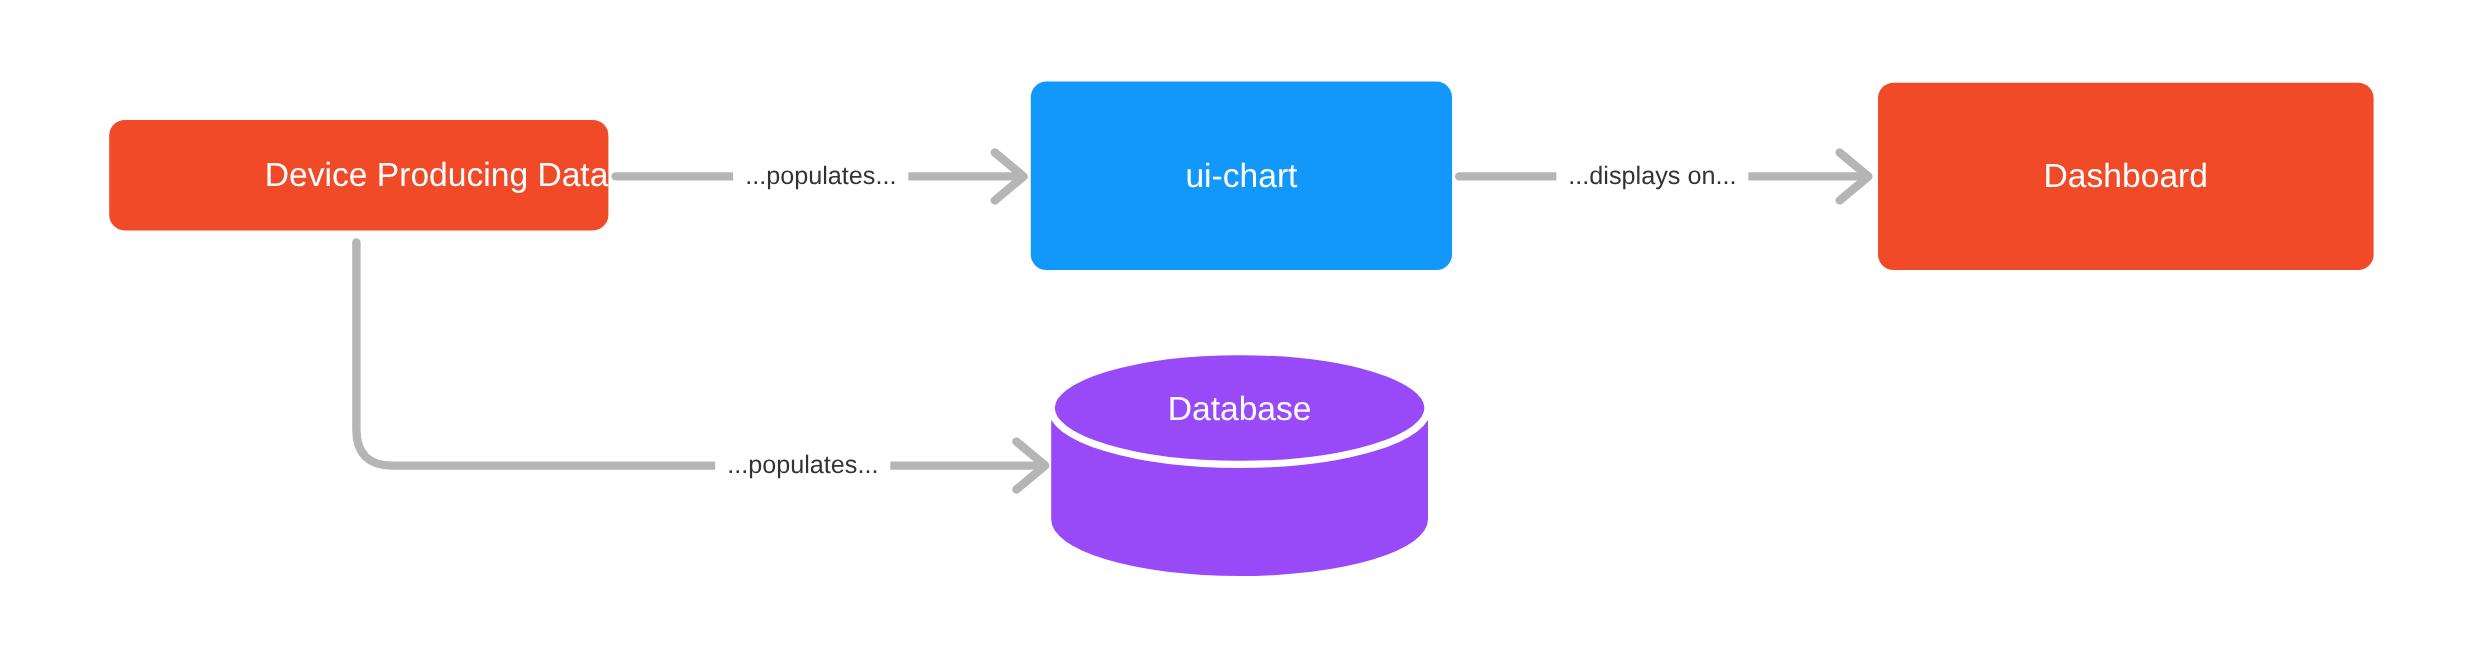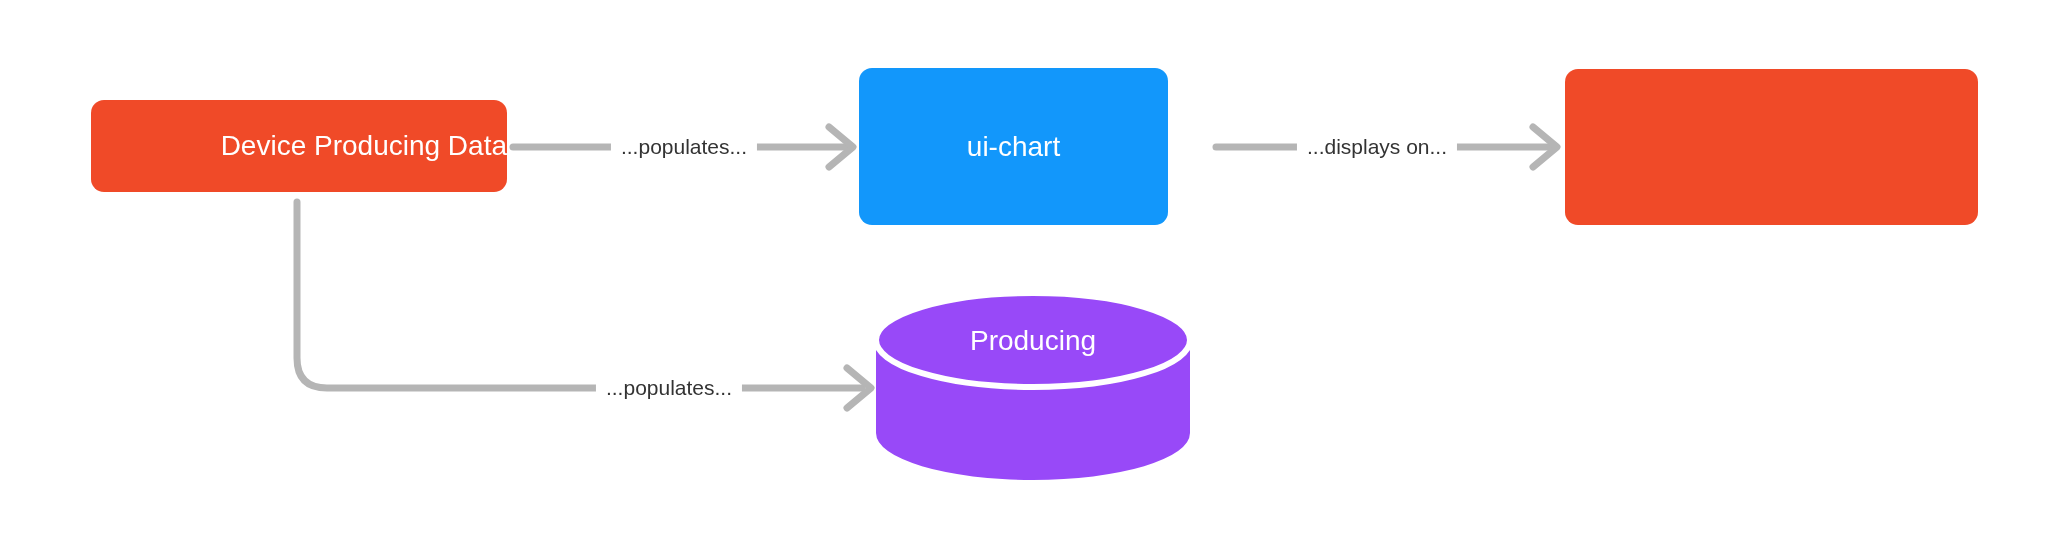--- a/index.html
+++ b/index.html
@@ -44,21 +44,21 @@
     align-items: center;
     justify-content: center;
     text-align: center;
     color: var(--node-text-color);
     font-size: 28px;
     line-height: 44px;
     border-radius: 13px;
     white-space: nowrap;
   }
   .node-device    { left: 91px;   top: 100px; width: 416px; height: 92px;  background: var(--node-orange); align-items: flex-end; }
-  .node-ui-chart  { left: 859px;  top: 68px;  width: 309px; height: 157px; background: var(--node-blue); }
+  .node-ui-chart  { left: 859px;  top: 68px;  width: 351px; height: 157px; background: var(--node-blue); }
   .node-dashboard { left: 1565px; top: 69px;  width: 413px; height: 156px; background: var(--node-orange); }
   .node-database-label {
     position: absolute;
     left: 876px; top: 293px;
     width: 314px; height: 95px;
     display: flex;
     align-items: center;
     justify-content: center;
     color: var(--node-text-color);
     font-size: 28px;
@@ -99,24 +99,25 @@
 
   <div class="node node-device">
     <span>Device Producing Data</span>
   </div>
 
   <div class="node node-ui-chart">
     <span>ui-chart</span>
   </div>
 
   <div class="node node-dashboard">
+    <span>Dashboard</span>
   </div>
 
   <div class="node-database-label">
-    <span>Producing</span>
+    <span>Database</span>
   </div>
 
   <div class="edge-label edge-label-1">...populates...</div>
 
   <div class="edge-label edge-label-2">...displays on...</div>
 
   <div class="edge-label edge-label-3">...populates...</div>
 
 </div>
 

